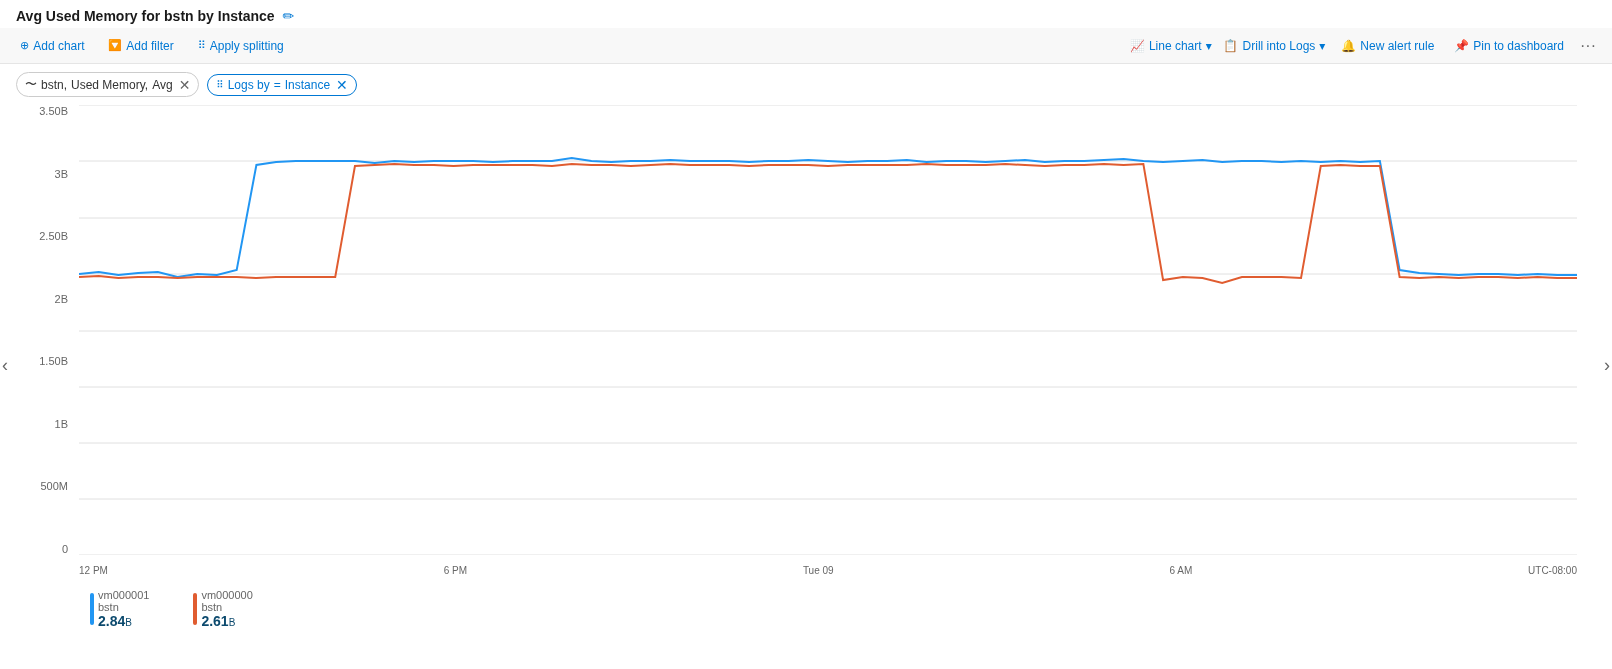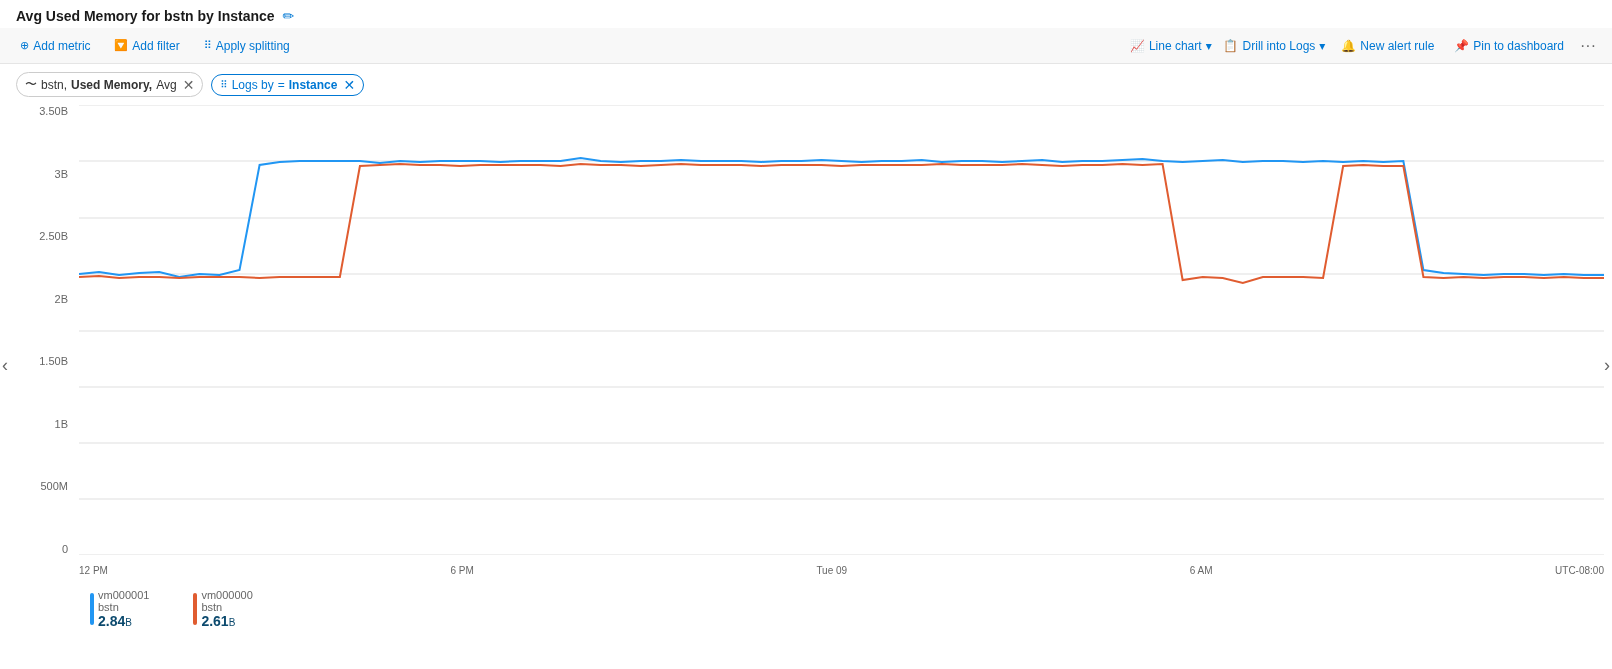--- a/index.html
+++ b/index.html
@@ -20,27 +20,27 @@
     .toolbar-btn { display: flex; align-items: center; gap: 4px; color: #0078d4; cursor: pointer; font-size: 12px; background: none; border: none; padding: 2px 4px; }
     .toolbar-btn .icon { font-size: 11px; }
     
     .toolbar-dropdown { display: flex; align-items: center; gap: 4px; color: #0078d4; cursor: pointer; font-size: 12px; border: none; background: none; }
     
     .more-btn { color: #666; font-size: 16px; cursor: pointer; background: none; border: none; }
     
     
     .chips-row { display: flex; align-items: center; gap: 8px; padding: 8px 16px; }
     .chip { display: flex; align-items: center; gap: 4px; border: 1px solid #ccc; border-radius: 20px; padding: 3px 8px; font-size: 12px; cursor: pointer; background: #fff; }
-    .chip .chip-label-bold { font-weight: 700; }
+    .chip .chip-label-bold { font-weight: 400; }
     .chip .close-btn { color: #666; font-size: 14px; cursor: pointer; line-height: 1; margin-left: 2px; }
     .chip-split { background: #fff; border-color: #0078d4; color: #0078d4; }
     .chip-metric { border-color: #ccc; color: #333; }
     
     
-    .chart-area { position: relative; margin: 0 8px 0 24px; height: 480px; }
+    .chart-area { position: relative; margin: 0 35px 0 24px; height: 480px; }
     
     
     .y-axis { position: absolute; left: 0; top: 0; bottom: 30px; width: 50px; display: flex; flex-direction: column; justify-content: space-between; }
     .y-label { font-size: 11px; color: #666; text-align: right; padding-right: 6px; }
     
     
     .chart-svg-container { position: absolute; left: 55px; right: 0; top: 0; bottom: 30px; }
     
     
     .x-axis { position: absolute; left: 55px; right: 0; bottom: 0; height: 20px; display: flex; justify-content: space-between; }
@@ -71,21 +71,21 @@
 
   <div class="header">
     <span class="header-title">Avg Used Memory for bstn by Instance</span>
     <span class="edit-icon">✏</span>
   </div>
 
   <div class="toolbar">
     <div class="toolbar-left">
       <button class="toolbar-btn">
         <span class="icon">⊕</span>
-        <span>Add metric</span>
+        <span>Add chart</span>
       </button>
       <button class="toolbar-btn">
         <span class="icon">🔽</span>
         <span>Add filter</span>
       </button>
       <button class="toolbar-btn">
         <span class="icon">⠿</span>
         <span>Apply splitting</span>
       </button>
     </div>

